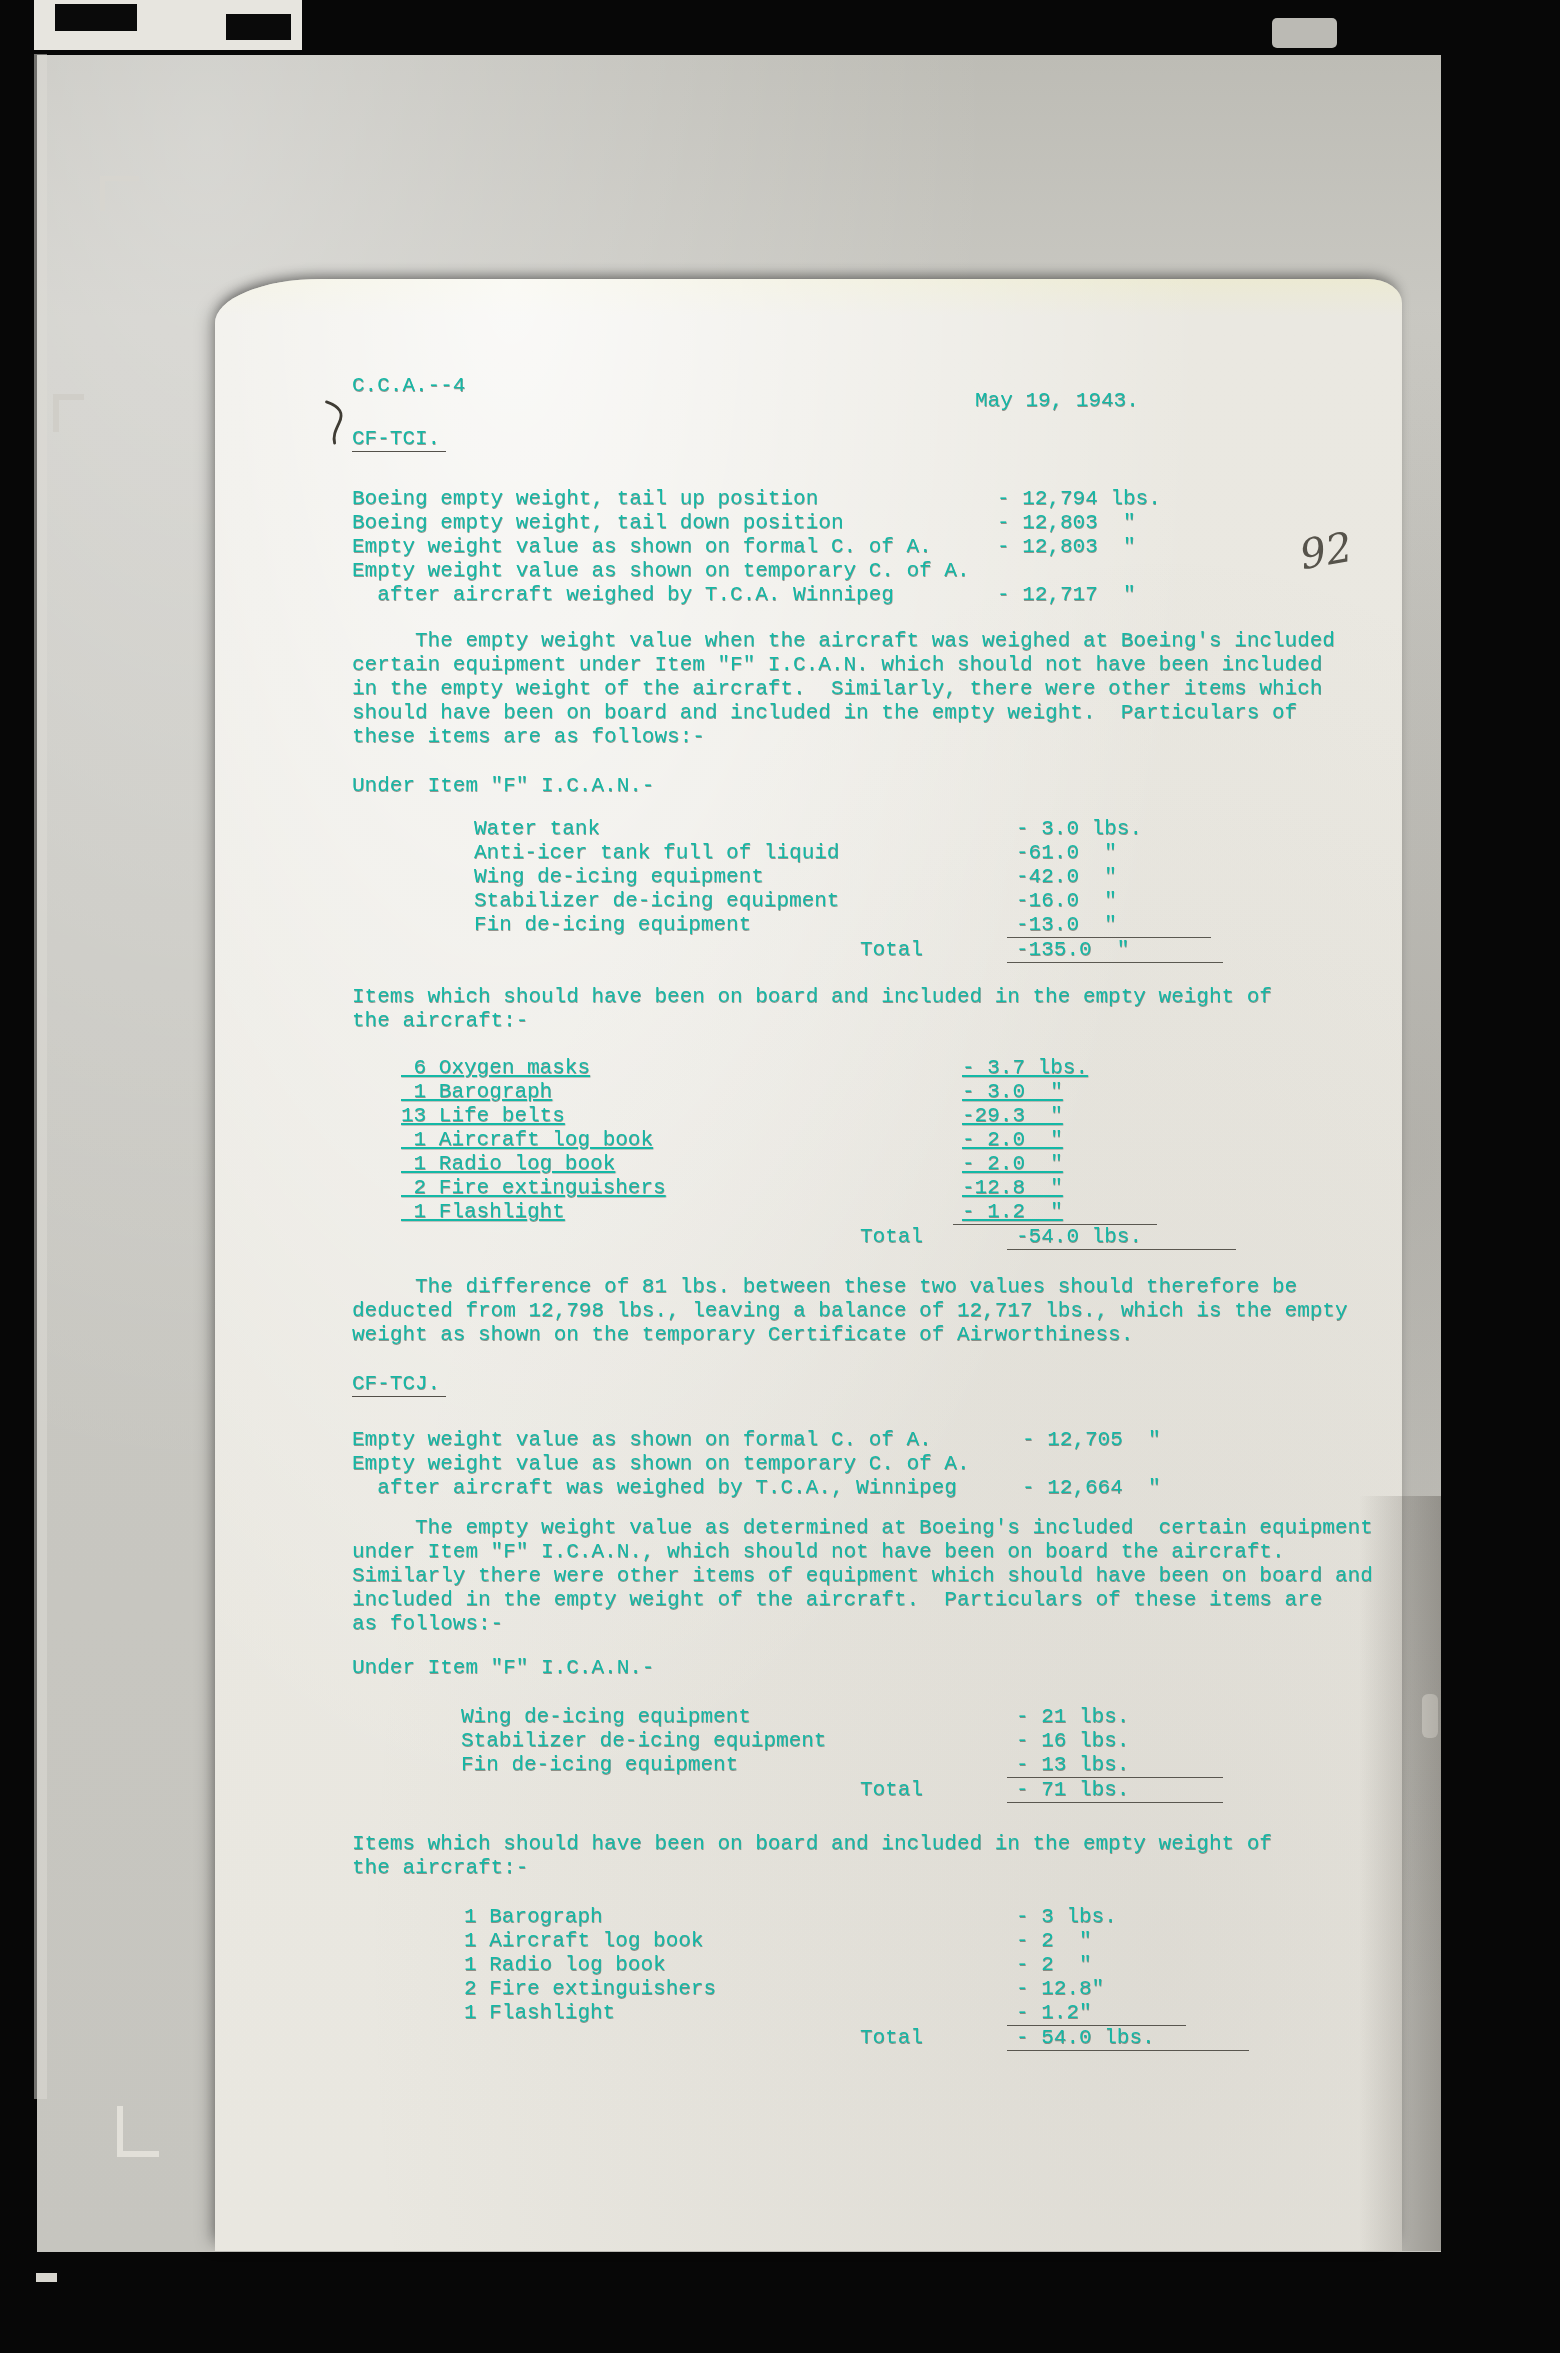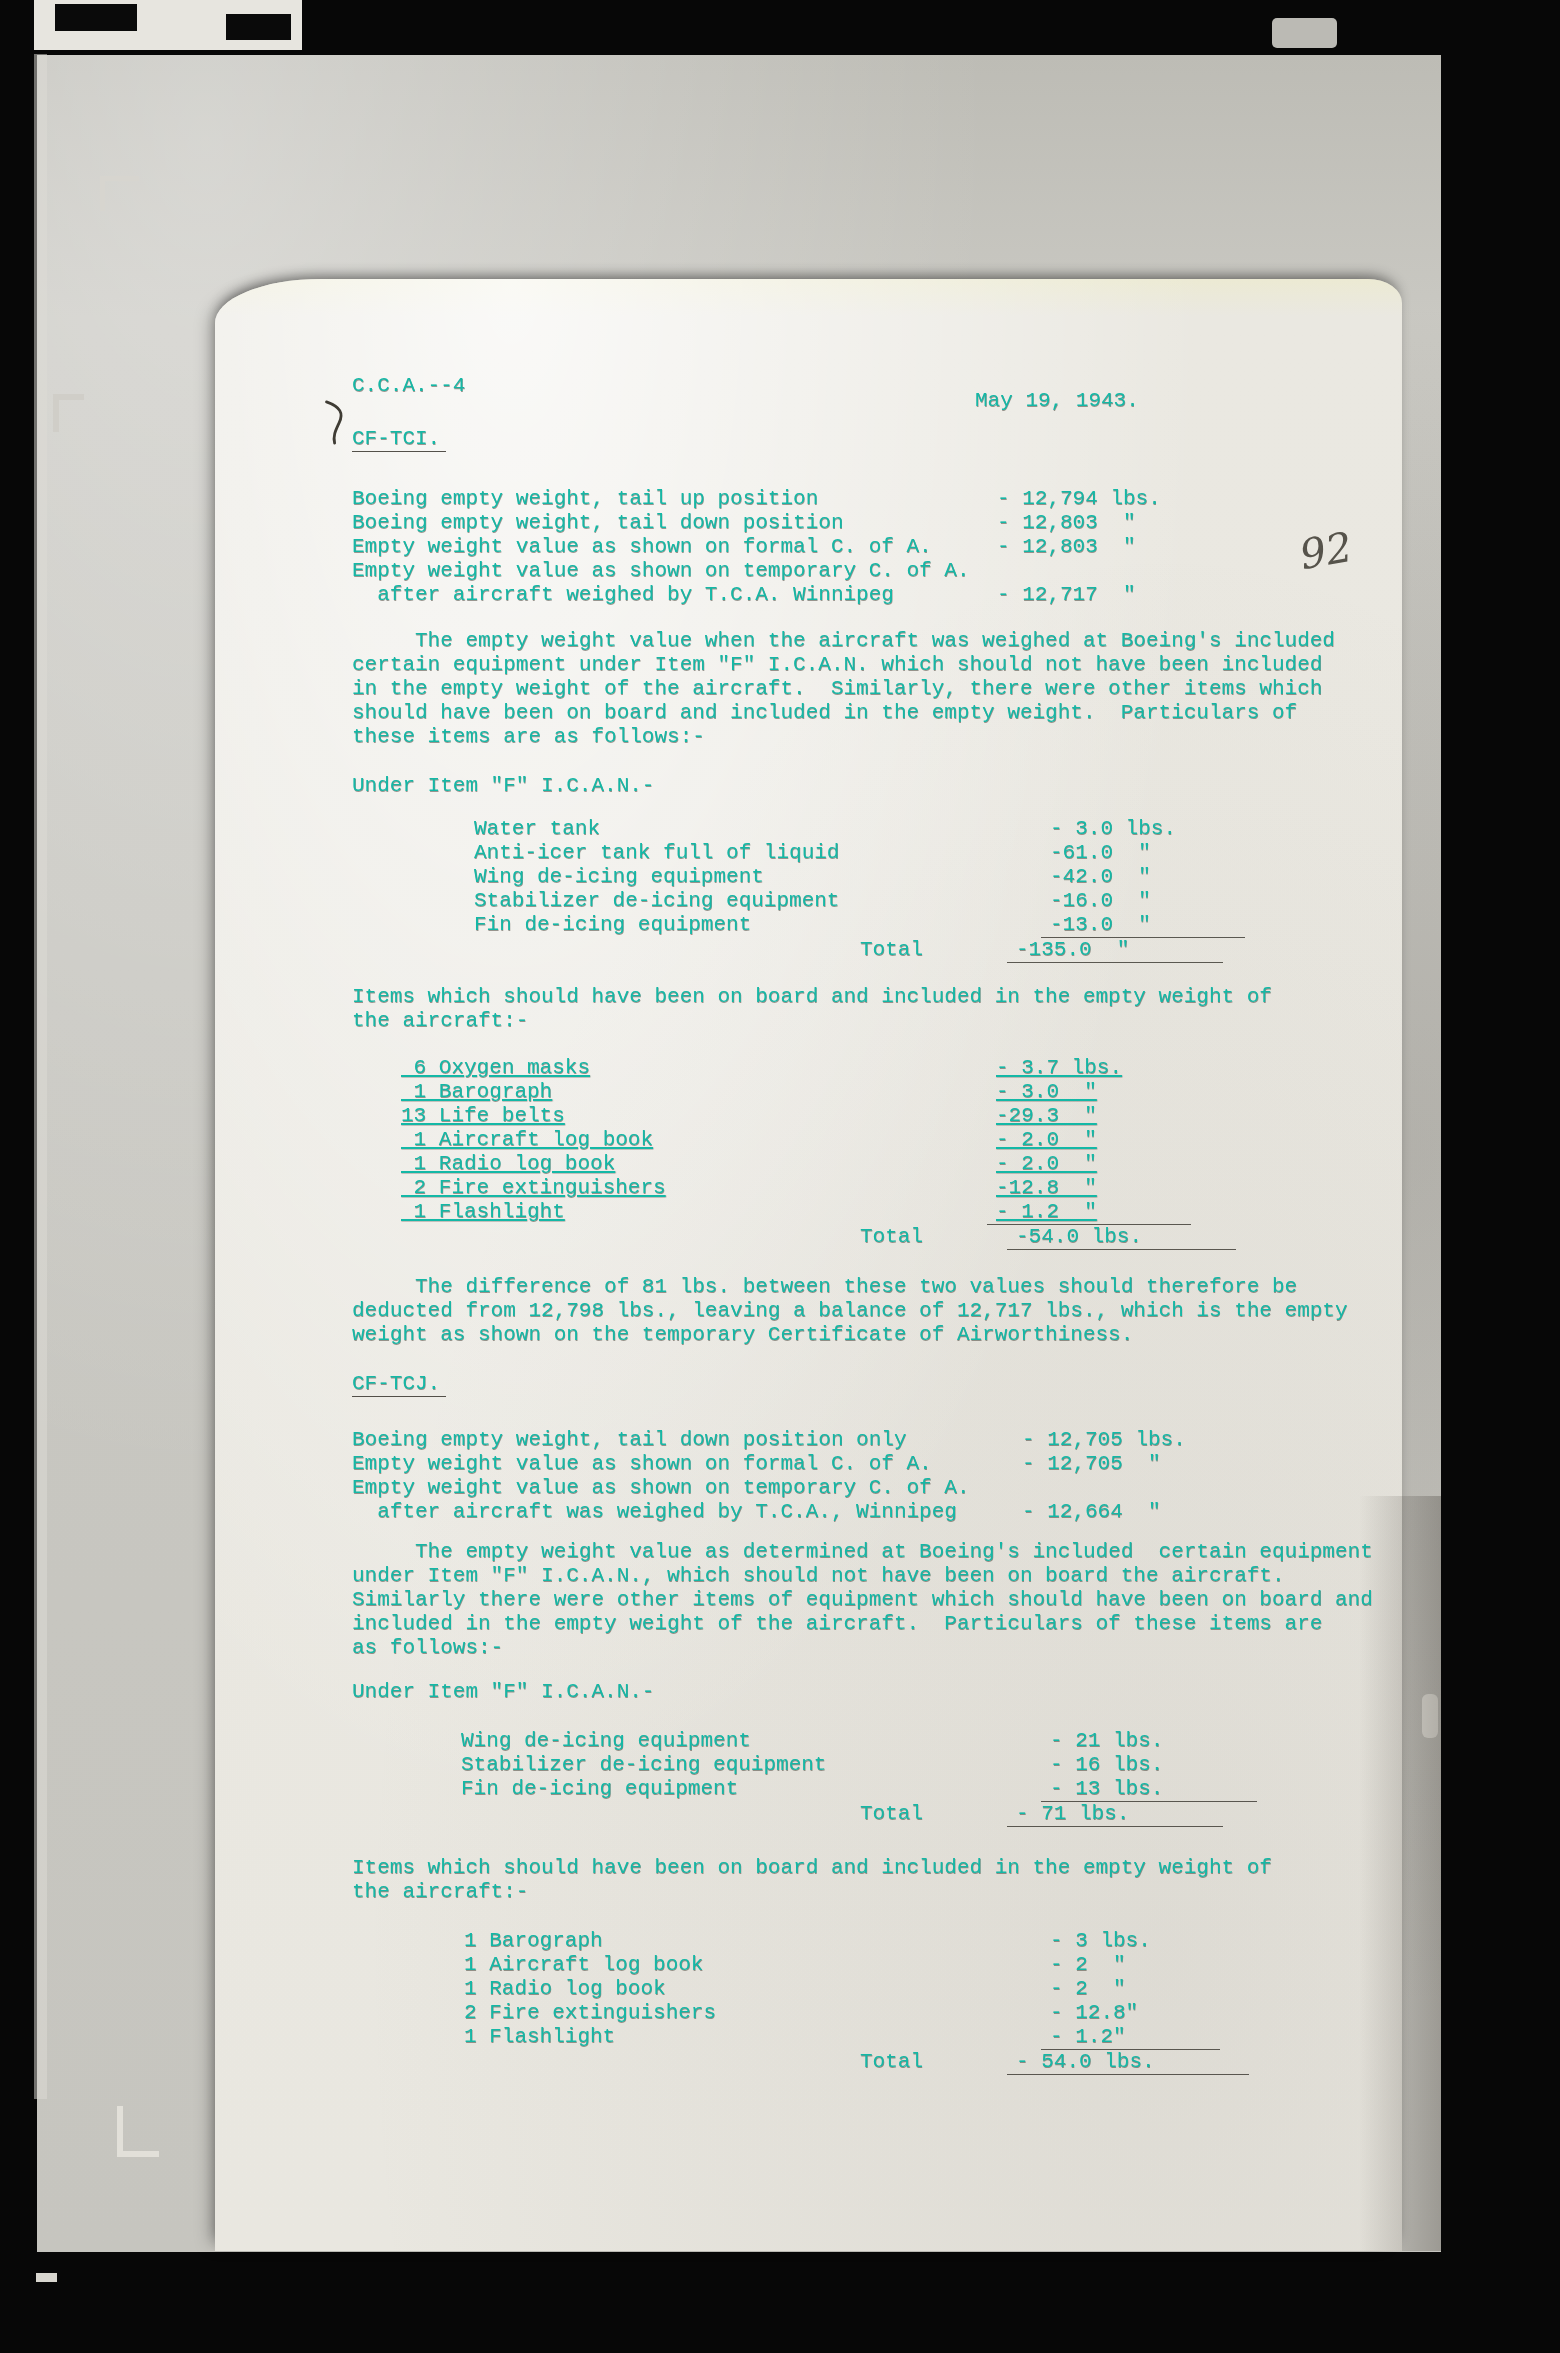--- a/index.html
+++ b/index.html
@@ -40,21 +40,21 @@
     text-shadow:0.4px 0.5px 0.4px rgba(59,56,46,.5);
   }
   .pre{white-space:pre;}
   .para{white-space:pre-wrap;}
   .header{position:relative;height:24px;}
   .date{position:absolute;left:623px;top:0;margin-top:15px;}
   .sec-heading{display:inline-block;border-bottom:1.9px solid rgba(55,52,45,.85);padding-right:6.2px;}
   .w-row{display:flex;}
   .w1 .w-label{width:645px;flex:none;}
   .w2 .w-label{width:670px;flex:none;}
-  .t-row{display:flex;margin-left:122px;gap:34px;}
+  .t-row{display:flex;margin-left:122px;}
   .t-row .t-label{width:542px;flex:none;}
   .items1 .t-row{margin-left:49px;text-decoration:underline;}
   .items1 .t-row .t-label{width:561px;}
   .tbl2 .t-row{margin-left:109px;}
   .tbl2 .t-row .t-label{width:555px;}
   .items2 .t-row{margin-left:112px;}
   .items2 .t-row .t-label{width:552px;}
   .total-row{display:flex;margin-left:508px;}
   .total-row .t-label{width:156px;flex:none;}
   .rule-b{border-bottom:1.9px solid rgba(55,52,45,.8);padding-right:94px;margin-left:-8.7px;padding-left:8.7px;}
@@ -218,24 +218,20 @@
   <div class="para mt40">     The difference of 81 lbs. between these two values should therefore be
 deducted from 12,798 lbs., leaving a balance of 12,717 lbs., which is the empty
 weight as shown on the temporary Certificate of Airworthiness.</div>
 
   <div class="mt40">
     <span class="sec-heading pre">CF-TCJ.</span>
   </div>
 
   <div class="w2 mt50">
     <div class="w-row">
-        <span class="w-label pre">Boeing empty weight, tail down position only</span>
-        <span class="pre">- 12,705 lbs.</span>
-      </div>
-    <div class="w-row">
         <span class="w-label pre">Empty weight value as shown on formal C. of A.</span>
         <span class="pre">- 12,705  "</span>
       </div>
     <div class="w-row">
         <span class="w-label pre">Empty weight value as shown on temporary C. of A.</span>
         <span class="pre"></span>
       </div>
     <div class="w-row">
         <span class="w-label pre">  after aircraft was weighed by T.C.A., Winnipeg</span>
         <span class="pre">- 12,664  "</span>

